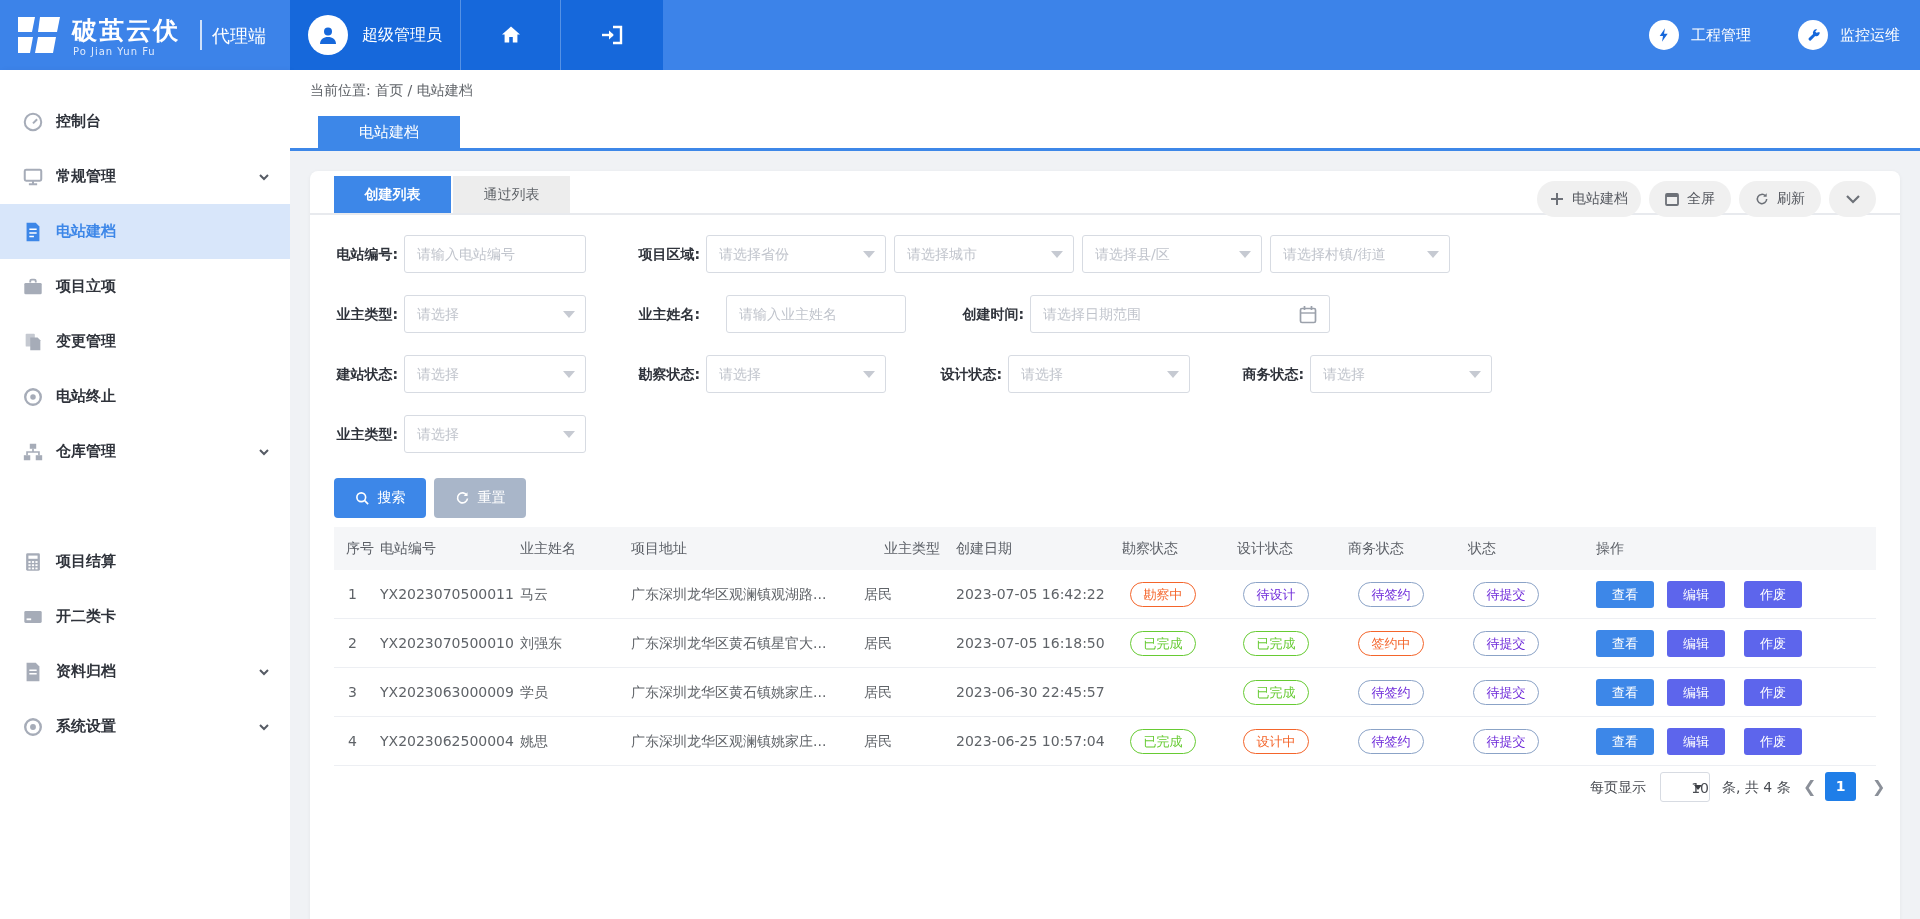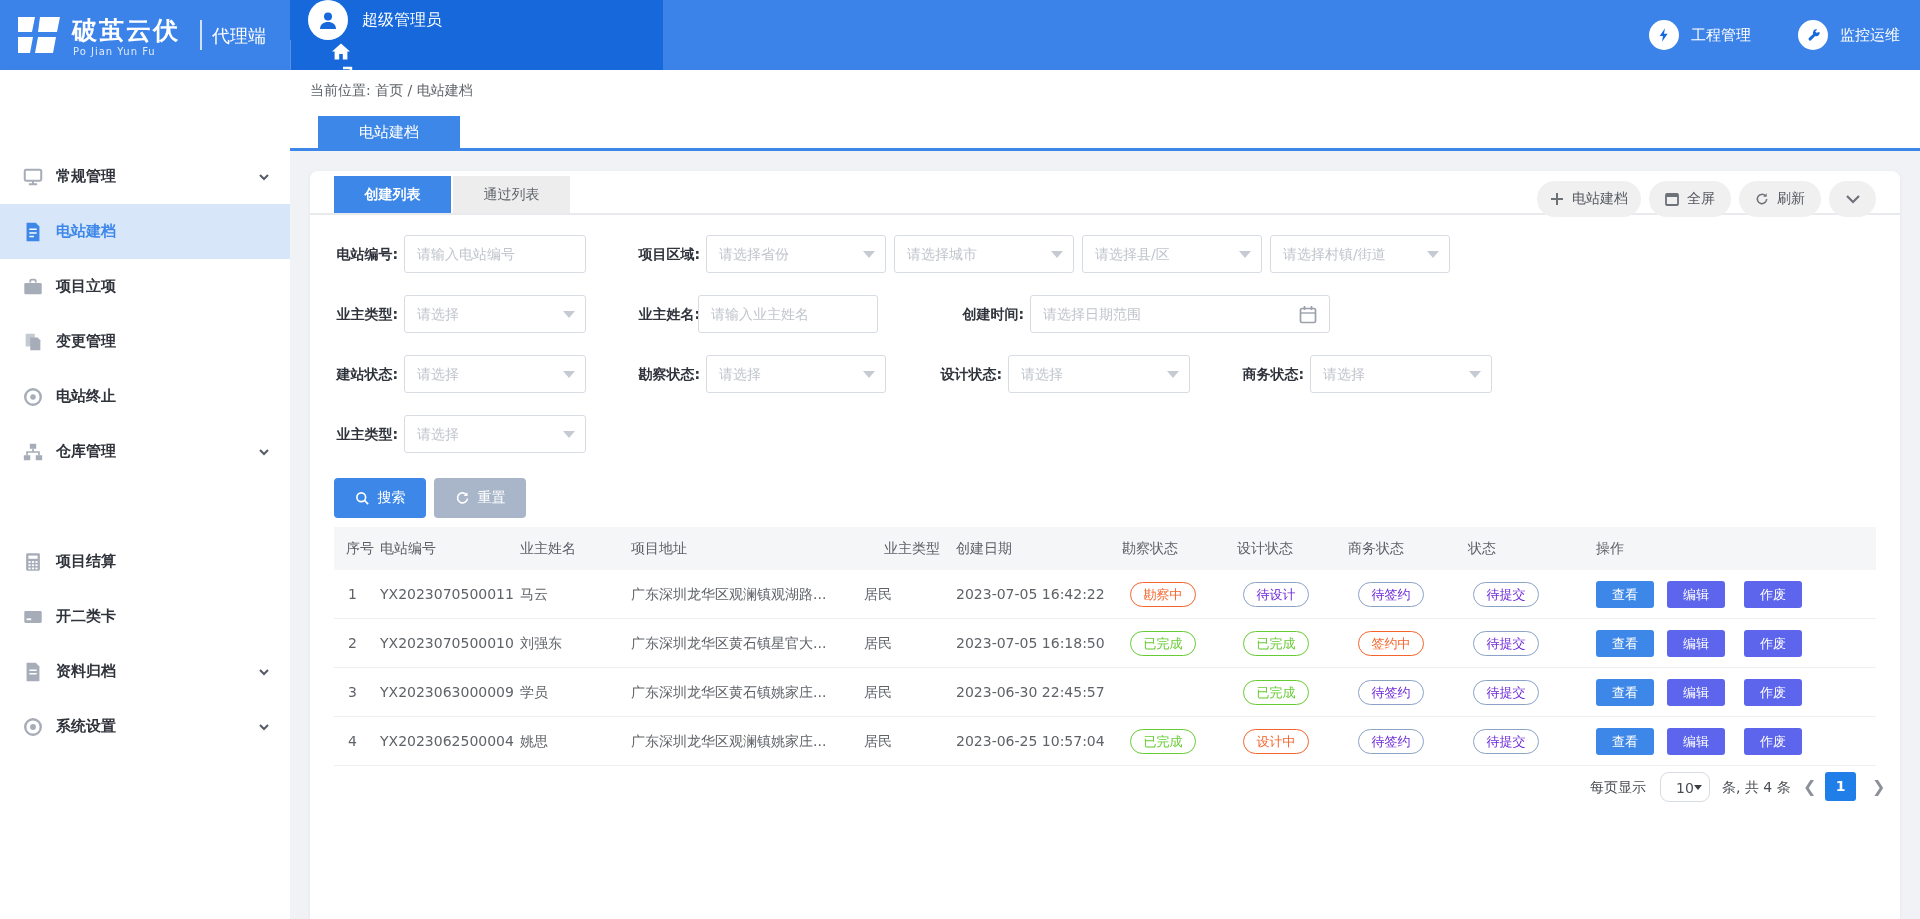--- a/index.html
+++ b/index.html
@@ -6,21 +6,21 @@
   html,body { width:1920px; height:919px; overflow:hidden; }
   body { font-family:"DejaVu Sans","Liberation Sans",sans-serif; background:#eef0f4; position:relative; }
 
   
   .header { position:absolute; left:0; top:0; width:1920px; height:70px; background:#3c83e9; }
   .logo-ic { position:absolute; left:18px; top:15px; width:42px; height:40px; }
   .logo-title { position:absolute; left:72px; top:14px; color:#fff; font-size:25px; font-weight:bold; letter-spacing:2px; }
   .logo-sub { position:absolute; left:73px; top:46px; color:#dfeafc; font-size:10px; letter-spacing:1px; }
   .portal-sep { position:absolute; left:200px; top:20px; width:2px; height:30px; background:rgba(255,255,255,.75); }
   .portal { position:absolute; left:212px; top:24px; color:#fff; font-size:18px; }
-  .userblock { position:absolute; left:290px; top:0; width:373px; height:70px; background:#1668db; display:flex;flex-direction:column; }
+  .userblock { position:absolute; left:290px; top:0; width:373px; height:70px; background:#1668db; display:flex; }
   .ub-sec { height:70px; display:flex; align-items:center; justify-content:center; }
   .ub-sec + .ub-sec { border-left:1px solid rgba(255,255,255,.28); }
   .avatar { width:40px; height:40px; border-radius:50%; background:#fff; display:flex; align-items:center; justify-content:center; margin-right:14px; }
   .uname { color:#fff; font-size:16px; }
   .hnav { position:absolute; top:0; height:70px; display:flex; align-items:center; }
   .hnav .circle { width:30px; height:30px; border-radius:50%; background:#fff; display:flex; align-items:center; justify-content:center; margin-right:12px; }
   .hnav .lbl { color:#fff; font-size:15px; }
 
   
   .sidebar { position:absolute; left:0; top:70px; width:290px; height:849px; background:#fff; box-shadow:2px 0 6px rgba(0,0,0,.04); }
@@ -67,21 +67,21 @@
   .c-orange { color:#f4652b; border-color:#f4652b; }
   .c-green  { color:#67cb33; border-color:#67cb33; }
   .c-slate  { color:#6d28d9; border-color:#8ba3c7; }
   .abtn { position:absolute; top:11px; width:58px; height:27px; line-height:27px; text-align:center; border-radius:3px; color:#fff; font-size:13px; cursor:pointer; }
   .a-view { background:#3d87e8; }
   .a-purple { background:#5d65ec; }
 
   
   .pager { position:absolute; left:0; top:601px; width:1566px; height:30px; font-size:14px; color:#4a4d53; }
   .pg { position:absolute; top:0; height:30px; line-height:30px; }
-  .pg-select { border:1px solid #d7dbe2; border-radius:9px; width:50px; text-align:center; cursor:pointer; }
+  .pg-select { border:1px solid #d7dbe2; border-radius:3px; width:50px; text-align:right; cursor:pointer; }
   .pg-select .sarr { position:absolute; right:7px; top:12px; width:0; height:0; border-left:4px solid transparent; border-right:4px solid transparent; border-top:5px solid #3a3d42; }
   .pg-arrow { color:#8b9099; font-size:16px; cursor:pointer; }
   .pg-page { width:31px; height:29px; line-height:29px; text-align:center; background:#1f7ee8; color:#fff; border-radius:3px; font-weight:600; cursor:pointer; }
 </style>
 </head>
 <body>
 
 <div class="header">
   <svg class="logo-ic" viewBox="0 0 42 40">
     <g fill="#ffffff">
@@ -133,20 +133,27 @@
       <svg width="15" height="15" viewBox="0 0 24 24">
           <path d="M21.6 6.2a5.2 5.2 0 0 1-6.9 6.5L8 19.4a2.3 2.3 0 0 1-3.3-3.3l6.7-6.7a5.2 5.2 0 0 1 6.5-6.9l-3.2 3.2 1.9 1.9z" fill="#1668db"></path>
         </svg>
     </span>
     <span class="lbl">监控运维</span>
   </div>
 </div>
 
 <div class="sidebar">
 
+  <div class="s-item" style="top:24px;">
+    <svg class="ic" viewBox="0 0 24 24">
+        <circle cx="12" cy="12" r="9" fill="none" stroke="currentColor" stroke-width="2.2"></circle>
+        <path d="M12 13.5l4.5-4.5" stroke="currentColor" stroke-width="2.2"></path>
+      </svg>
+    <span class="txt">控制台</span>
+  </div>
   <div class="s-item" style="top:79px;">
     <svg class="ic" viewBox="0 0 24 24">
         <rect x="3" y="4" width="18" height="12" rx="1.5" fill="none" stroke="currentColor" stroke-width="2.2"></rect>
         <path d="M12 16v4M7.5 20h9" stroke="currentColor" stroke-width="2.2"></path>
       </svg>
     <span class="txt">常规管理</span>
     <svg class="chev" viewBox="0 0 12 12">
         <path d="M2 4l4 4 4-4" fill="none" stroke="currentColor" stroke-width="2"></path>
       </svg>
   </div>
@@ -280,21 +287,21 @@
   <div class="f-field" style="left:94px; top:64px; width:182px;">请输入电站编号</div>
   <div class="f-label" style="left:316px; top:64px; width:74px;">项目区域:</div>
   <div class="f-field" style="left:396px; top:64px; width:180px;"><span>请选择省份</span><span class="arrow"></span></div>
   <div class="f-field" style="left:584px; top:64px; width:180px;"><span>请选择城市</span><span class="arrow"></span></div>
   <div class="f-field" style="left:772px; top:64px; width:180px;"><span>请选择县/区</span><span class="arrow"></span></div>
   <div class="f-field" style="left:960px; top:64px; width:180px;"><span>请选择村镇/街道</span><span class="arrow"></span></div>
 
   <div class="f-label" style="left:6px; top:124px; width:82px;">业主类型:</div>
   <div class="f-field" style="left:94px; top:124px; width:182px;"><span>请选择</span><span class="arrow"></span></div>
   <div class="f-label" style="left:316px; top:124px; width:74px;">业主姓名:</div>
-  <div class="f-field" style="left:388px; top:124px; width:180px;">请输入业主姓名</div>
+  <div class="f-field" style="left:416px; top:124px; width:180px;">请输入业主姓名</div>
   <div class="f-label" style="left:626px; top:124px; width:88px;">创建时间:</div>
   <div class="f-field" style="left:720px; top:124px; width:300px;">
     <span>请选择日期范围</span>
     <svg class="cal" width="18" height="19" viewBox="0 0 18 19">
         <rect x="1.5" y="3.5" width="15" height="14" rx="1.5" fill="none" stroke="currentColor" stroke-width="1.7"></rect>
         <path d="M5.5 1v4M12.5 1v4" stroke="currentColor" stroke-width="1.7"></path>
         <path d="M2 8h14" stroke="currentColor" stroke-width="1.4"></path>
       </svg>
   </div>
 

